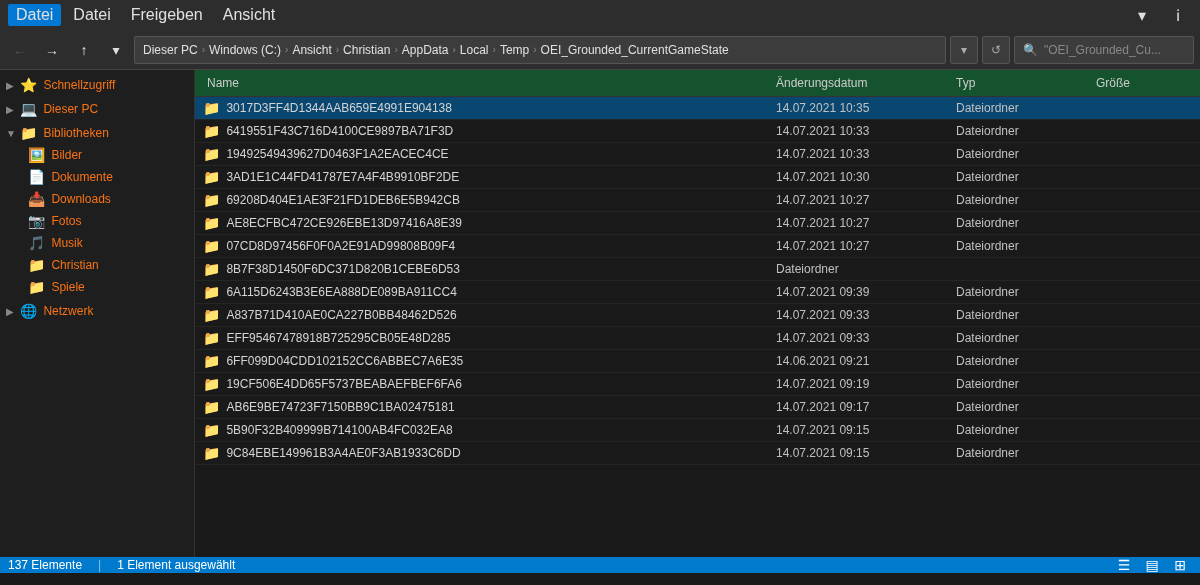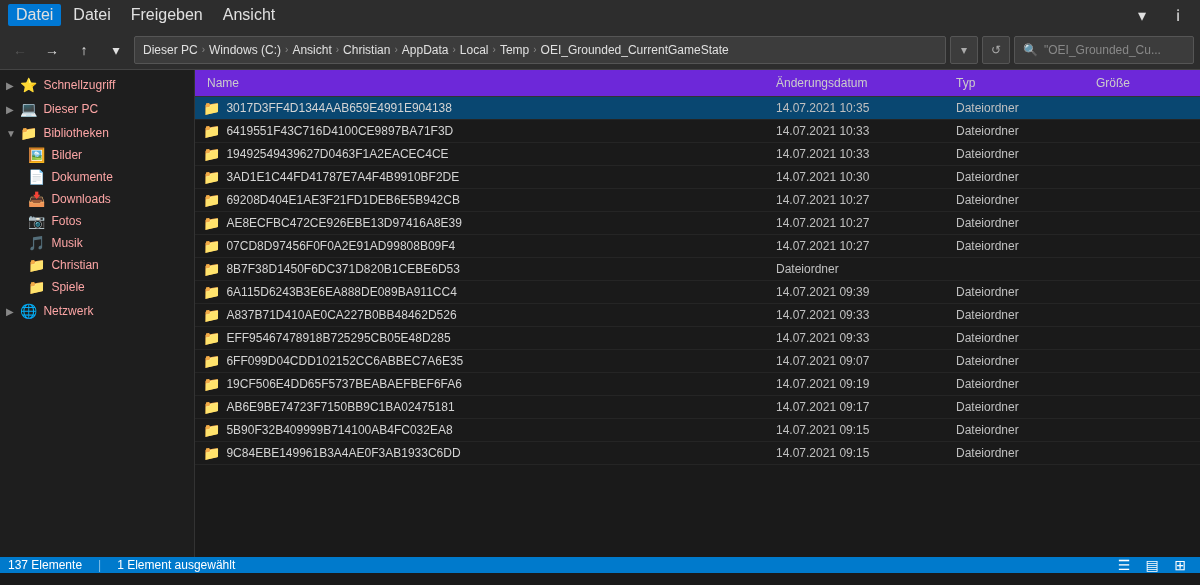--- a/index.html
+++ b/index.html
@@ -167,21 +167,21 @@
       color: #888;
       width: 14px;
       flex-shrink: 0;
     }
     .sidebar-icon {
       margin-right: 6px;
       font-size: 14px;
     }
     .sidebar-label {
       font-size: 12px;
-      color: #fca5a5;
+      color: #f97316;
     }
     .sidebar-item {
       display: flex;
       align-items: center;
       padding: 3px 6px 3px 28px;
       cursor: pointer;
       border-radius: 2px;
     }
 
     
@@ -192,21 +192,21 @@
       overflow-x: hidden;
     }
     .file-list::-webkit-scrollbar { width: 8px; }
     .file-list::-webkit-scrollbar-track { background: #1a1a1a; }
     .file-list::-webkit-scrollbar-thumb { background: #444; border-radius: 4px; }
 
     .file-header {
       display: grid;
       grid-template-columns: 1fr 180px 140px 100px;
       padding: 4px 8px;
-      background: #6d28d9;
+      background: #14532d;
       border-bottom: 1px solid #333;
       color: #ccc;
       font-size: 12px;
       position: sticky;
       top: 0;
       z-index: 10;
     }
     .col-header {
       cursor: pointer;
       padding: 2px 4px;
@@ -492,21 +492,21 @@
     </div>
     <div class="file-cell">14.07.2021 09:33</div>
     <div class="file-cell">Dateiordner</div>
     <div class="file-cell"></div>
   </div>
         <div class="file-row">
     <div class="file-name-cell">
       <span class="folder-icon">📁</span>
       <span>6FF099D04CDD102152CC6ABBEC7A6E35</span>
     </div>
-    <div class="file-cell">14.07.2021 09:07</div>
+    <div class="file-cell">14.06.2021 09:21</div>
     <div class="file-cell">Dateiordner</div>
     <div class="file-cell"></div>
   </div>
         <div class="file-row">
     <div class="file-name-cell">
       <span class="folder-icon">📁</span>
       <span>19CF506E4DD65F5737BEABAEFBEF6FA6</span>
     </div>
     <div class="file-cell">14.07.2021 09:19</div>
     <div class="file-cell">Dateiordner</div>

